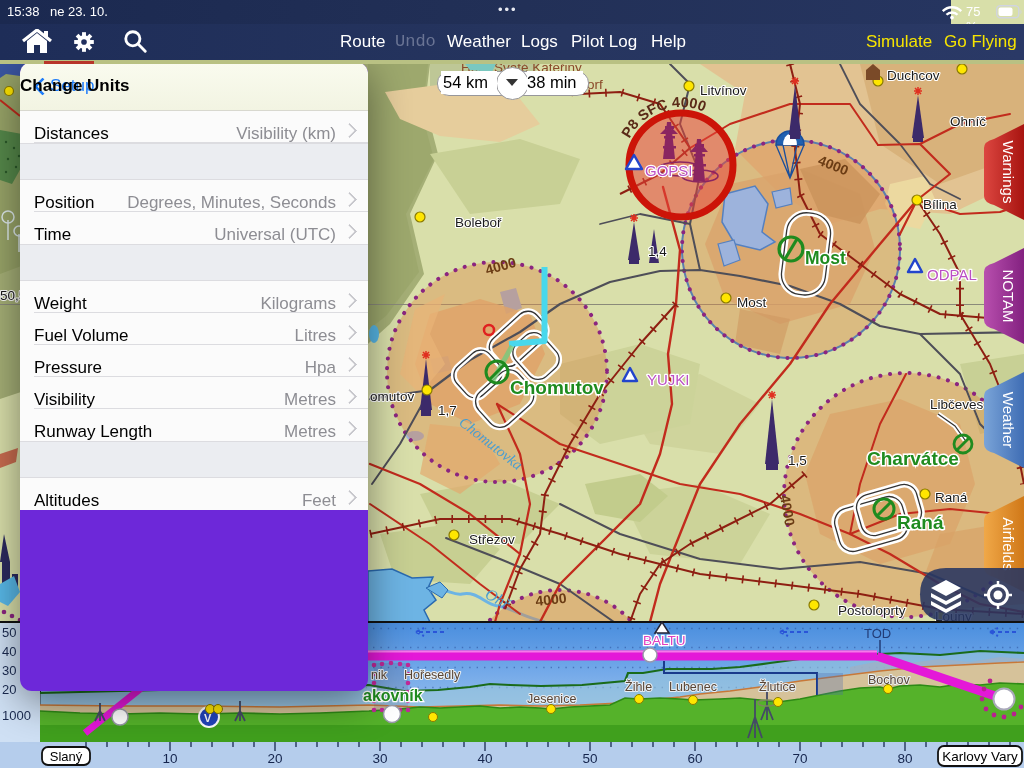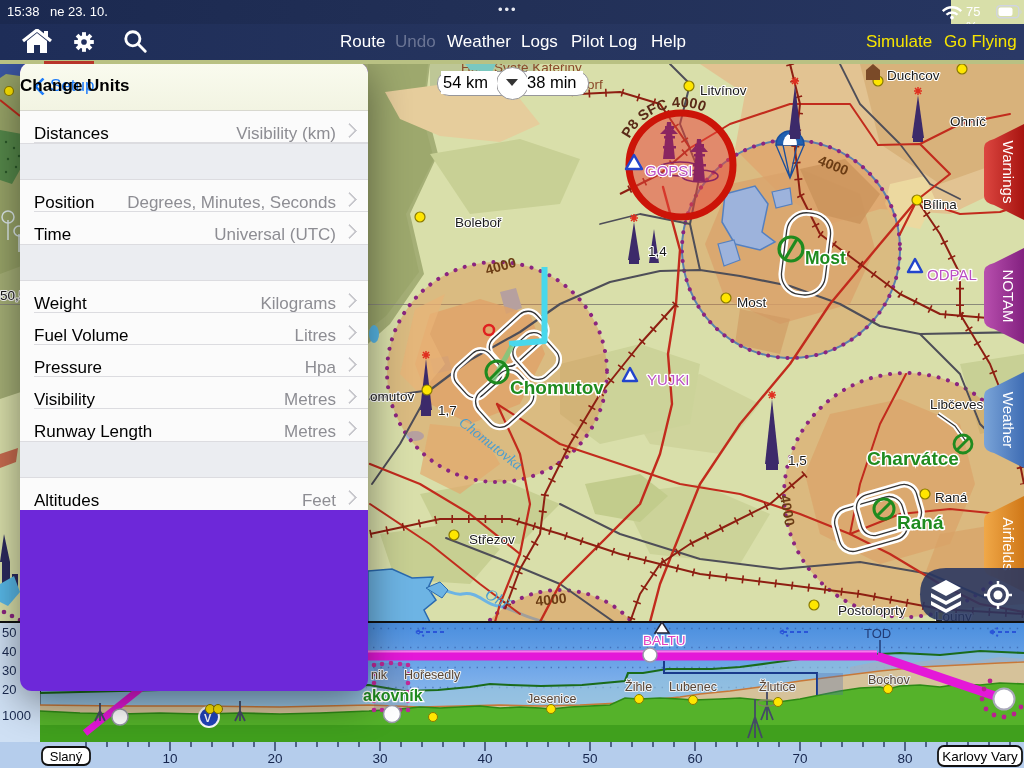--- a/index.html
+++ b/index.html
@@ -675,21 +675,21 @@
 <div id="statusbar" class="abs">
   <span class="abs" style="left:7px;top:4px;">15:38</span>
   <span class="abs" style="left:50px;top:4px;">ne 23. 10.</span>
   <span class="abs" style="left:498px;top:2px;color:#e8eaf2;letter-spacing:2px;">•••</span>
   <span class="abs" style="left:966px;top:4px;">75 %</span>
 </div>
 <div class="abs" style="left:0;top:60px;width:1024px;height:4px;background:#b9c183"></div>
 <div class="abs" style="left:44px;top:61px;width:50px;height:3px;background:#b8352a"></div>
 <div id="navbar" class="abs">
   <div class="mi" style="left:340px;">Route</div>
-  <div class="mi" style="left:395px;color:#6a7494;">Undo</div>
+  <div class="mi" style="left:395px;color:#6a7494;font-family:Liberation Mono, monospace;">Undo</div>
   <div class="mi" style="left:447px;">Weather</div>
   <div class="mi" style="left:521px;">Logs</div>
   <div class="mi" style="left:571px;">Pilot Log</div>
   <div class="mi" style="left:651px;">Help</div>
   <div class="mi" style="left:866px;color:#f6e400;">Simulate</div>
   <div class="mi" style="left:944px;color:#f6e400;">Go Flying</div>
   <svg class="abs" style="left:20px;top:5px" width="34" height="26" viewBox="0 0 34 26">
     <path d="M3,12 L17,1 L31,12" fill="none" stroke="#fff" stroke-width="3.2" stroke-linejoin="round"></path>
     <path d="M7,12 L17,4 L27,12 L27,24 L7,24 Z" fill="#fff"></path>
     <rect x="14" y="16" width="6" height="8" fill="#1e2d58"></rect>

